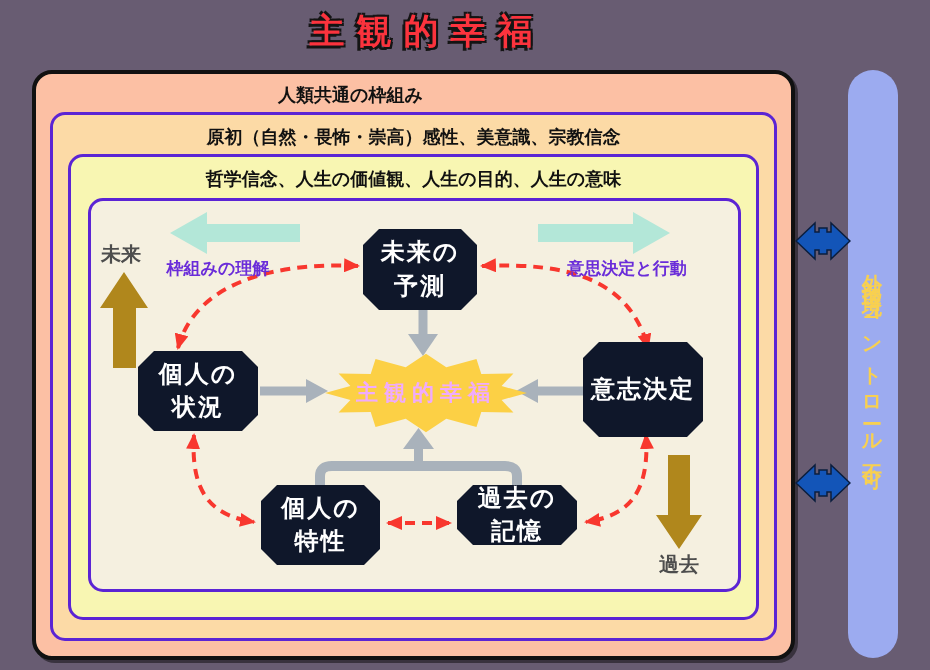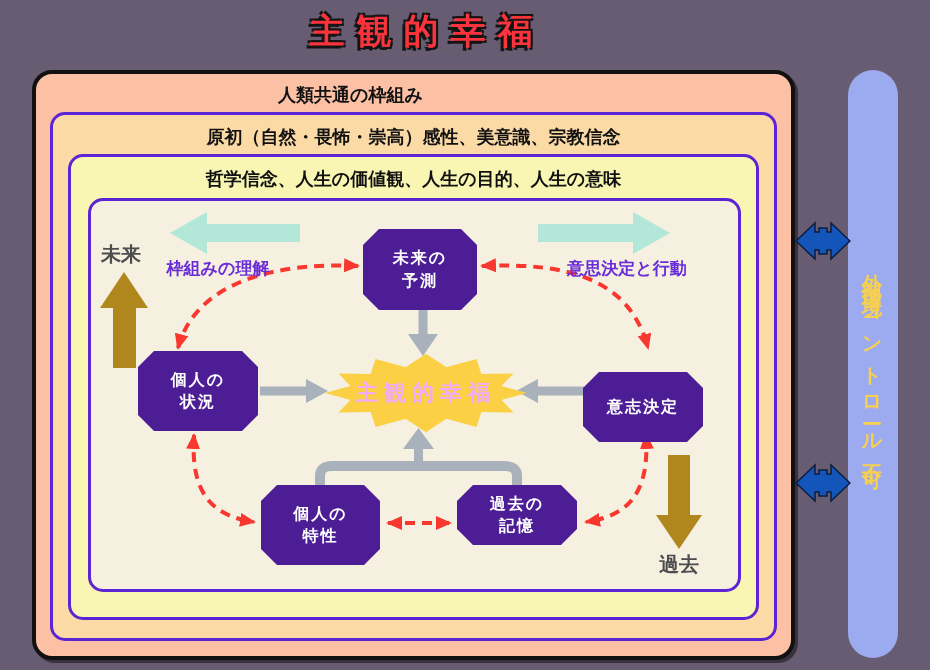--- a/index.html
+++ b/index.html
@@ -30,30 +30,30 @@
     position:absolute;text-align:center;font-weight:bold;color:#111;
     font-size:18px;white-space:nowrap;
   }
   .fl-1{top:83px;left:36px;width:629px;}
   .fl-2{top:125px;left:54px;width:719px;}
   .fl-3{top:167px;left:72px;width:683px;}
   
   svg.overlay{position:absolute;left:0;top:0;pointer-events:none;}
   
   .node{
-    position:absolute;background:#4c1d95;color:#fff;font-weight:bold;
-    font-size:16px;line-height:1.38;letter-spacing:2px;text-align:center;
+    position:absolute;background:#0f172a;color:#fff;font-weight:bold;
+    font-size:24px;line-height:1.38;letter-spacing:2px;text-align:center;
     display:flex;align-items:center;justify-content:center;white-space:pre-line;
     clip-path:polygon(16px 0,calc(100% - 16px) 0,100% 16px,100% calc(100% - 16px),
       calc(100% - 16px) 100%,16px 100%,0 calc(100% - 16px),0 16px);
     border-radius:15px;
   }
   .n-future{left:363px;top:229px;width:114px;height:81px;}
   .n-situation{left:138px;top:351px;width:120px;height:80px;}
-  .n-decision{left:583px;top:372px;width:120px;height:70px;}
+  .n-decision{left:583px;top:342px;width:120px;height:95px;}
   .n-traits{left:261px;top:485px;width:119px;height:80px;}
   .n-memories{left:457px;top:485px;width:120px;height:60px;}
   
   .burst{left:323px;top:351px;width:206px;height:84px;}
   .burst svg{position:absolute;left:0;top:0;}
   .burst-label{
     position:absolute;left:0;top:0;width:100%;height:100%;
     display:flex;align-items:center;justify-content:center;
     font-size:22px;font-weight:bold;color:#f0abfc;letter-spacing:6px;white-space:nowrap;
   }

